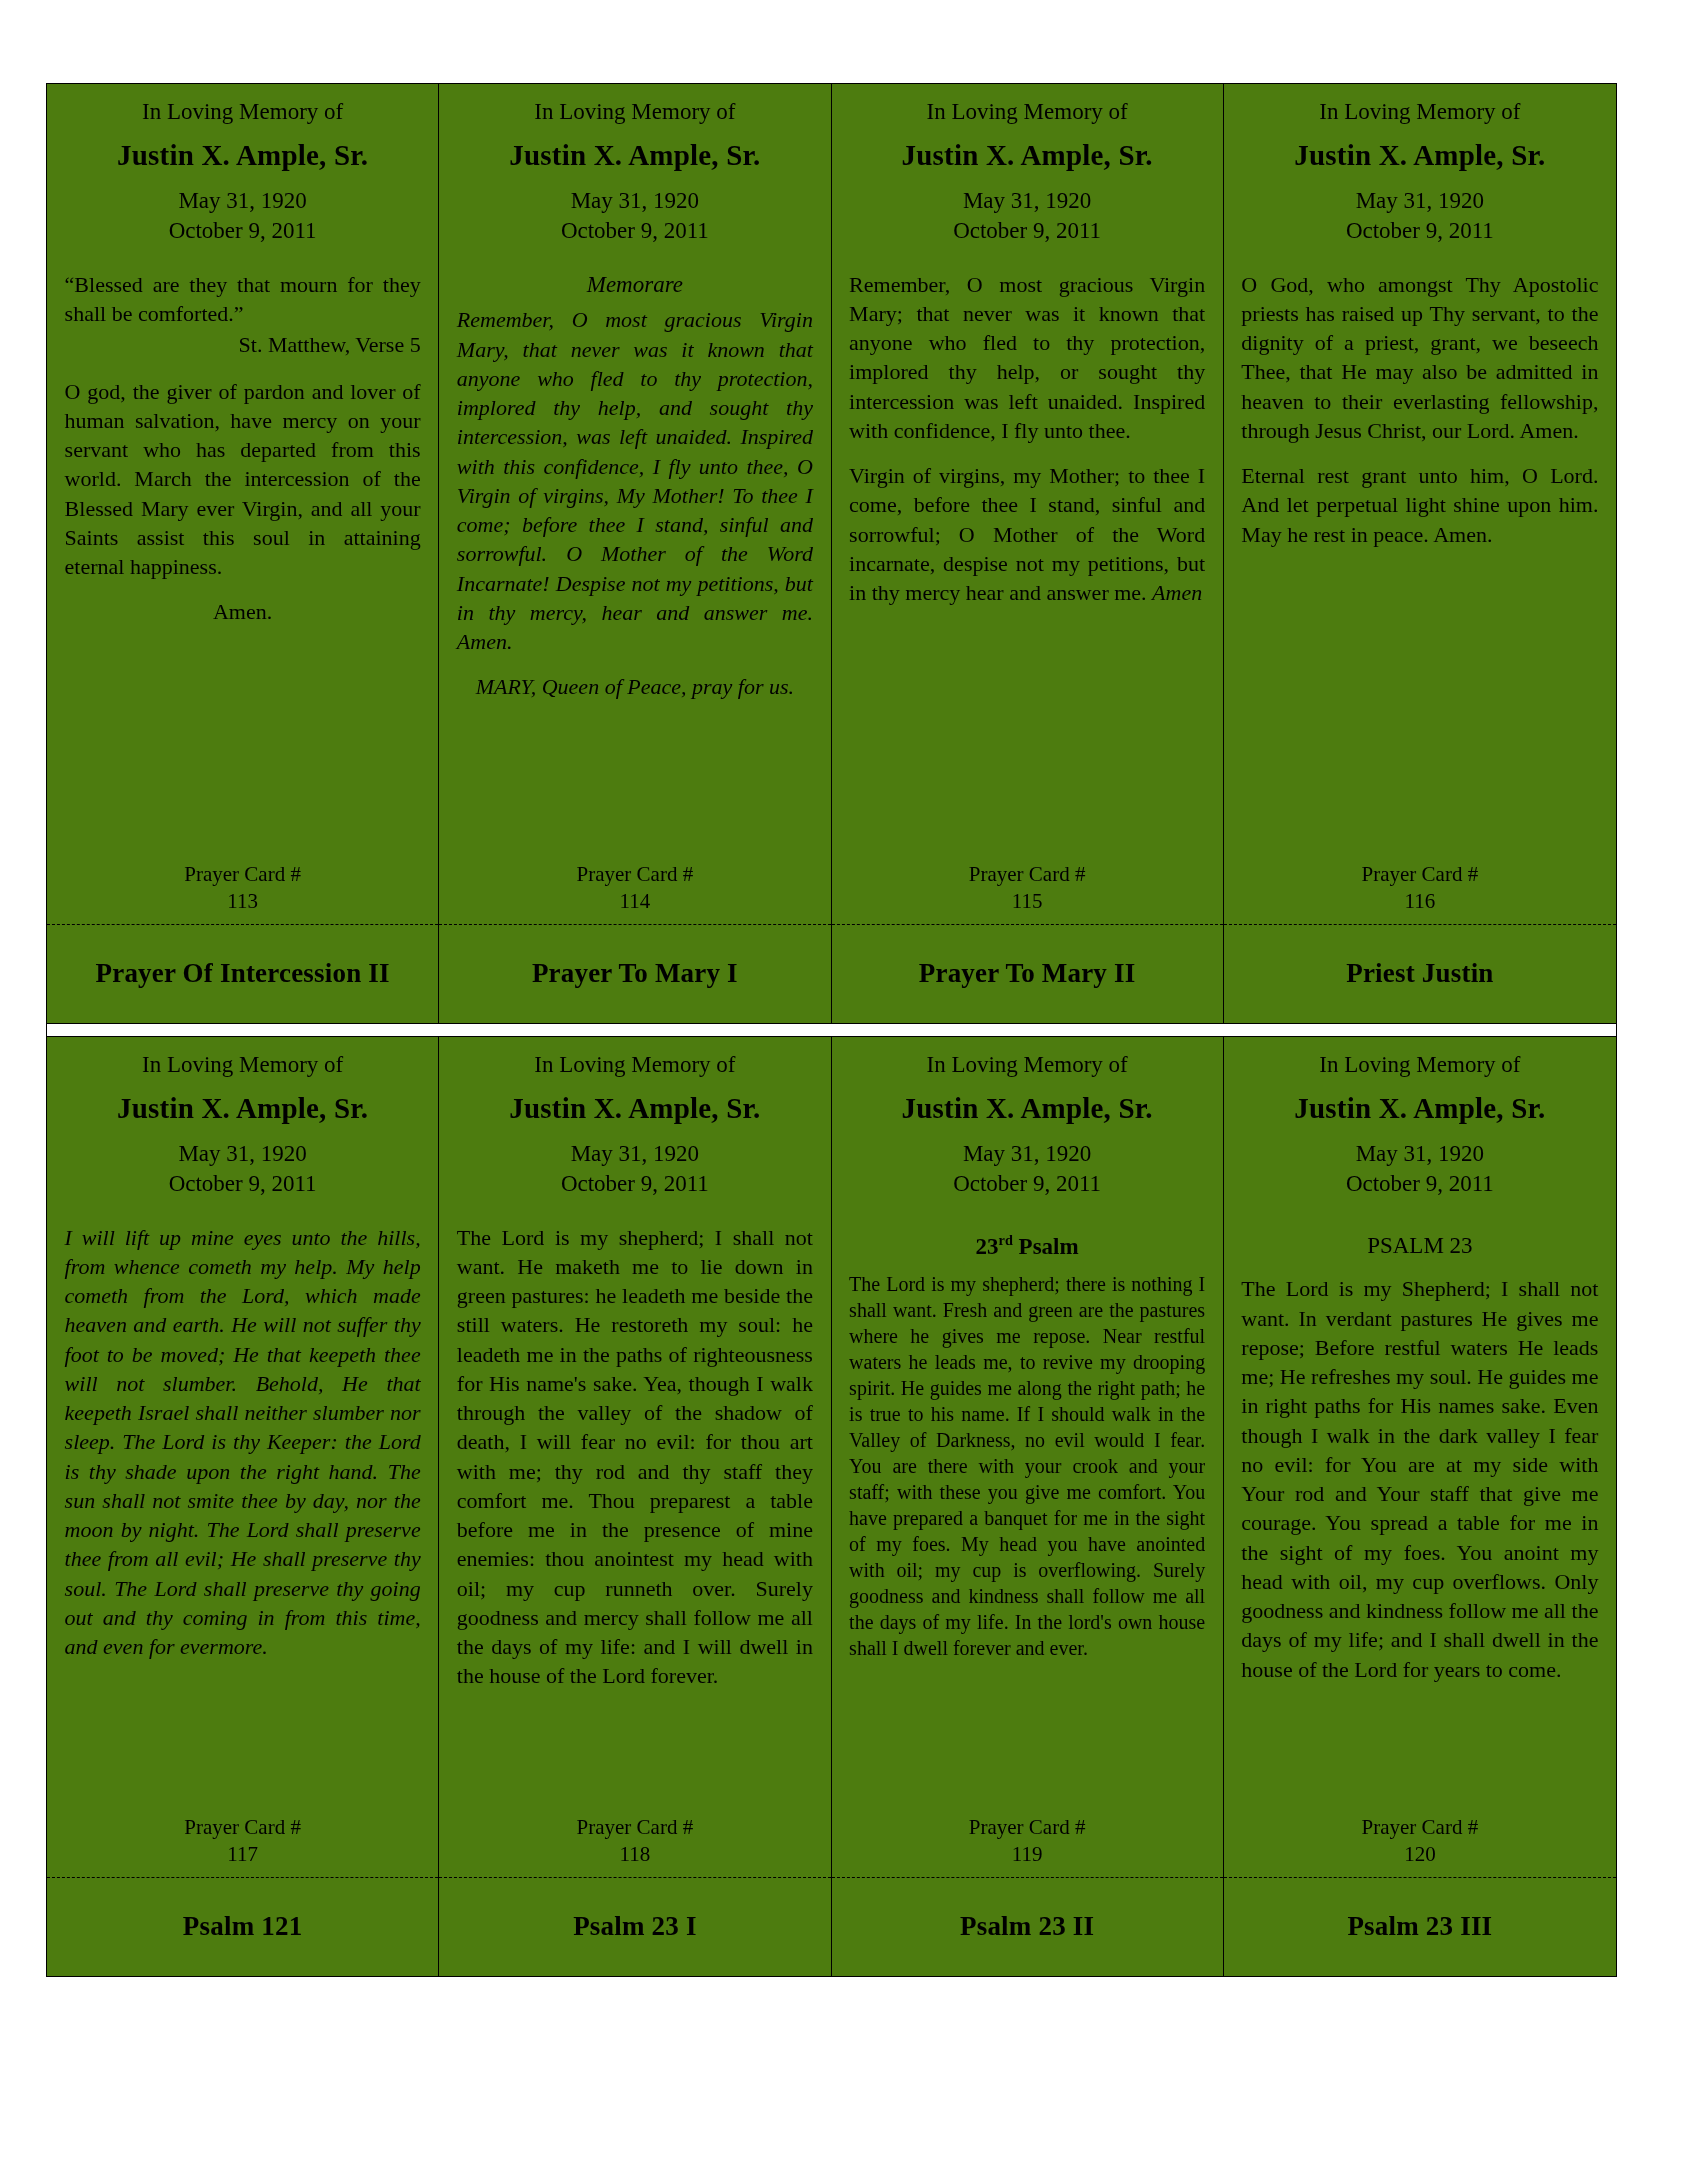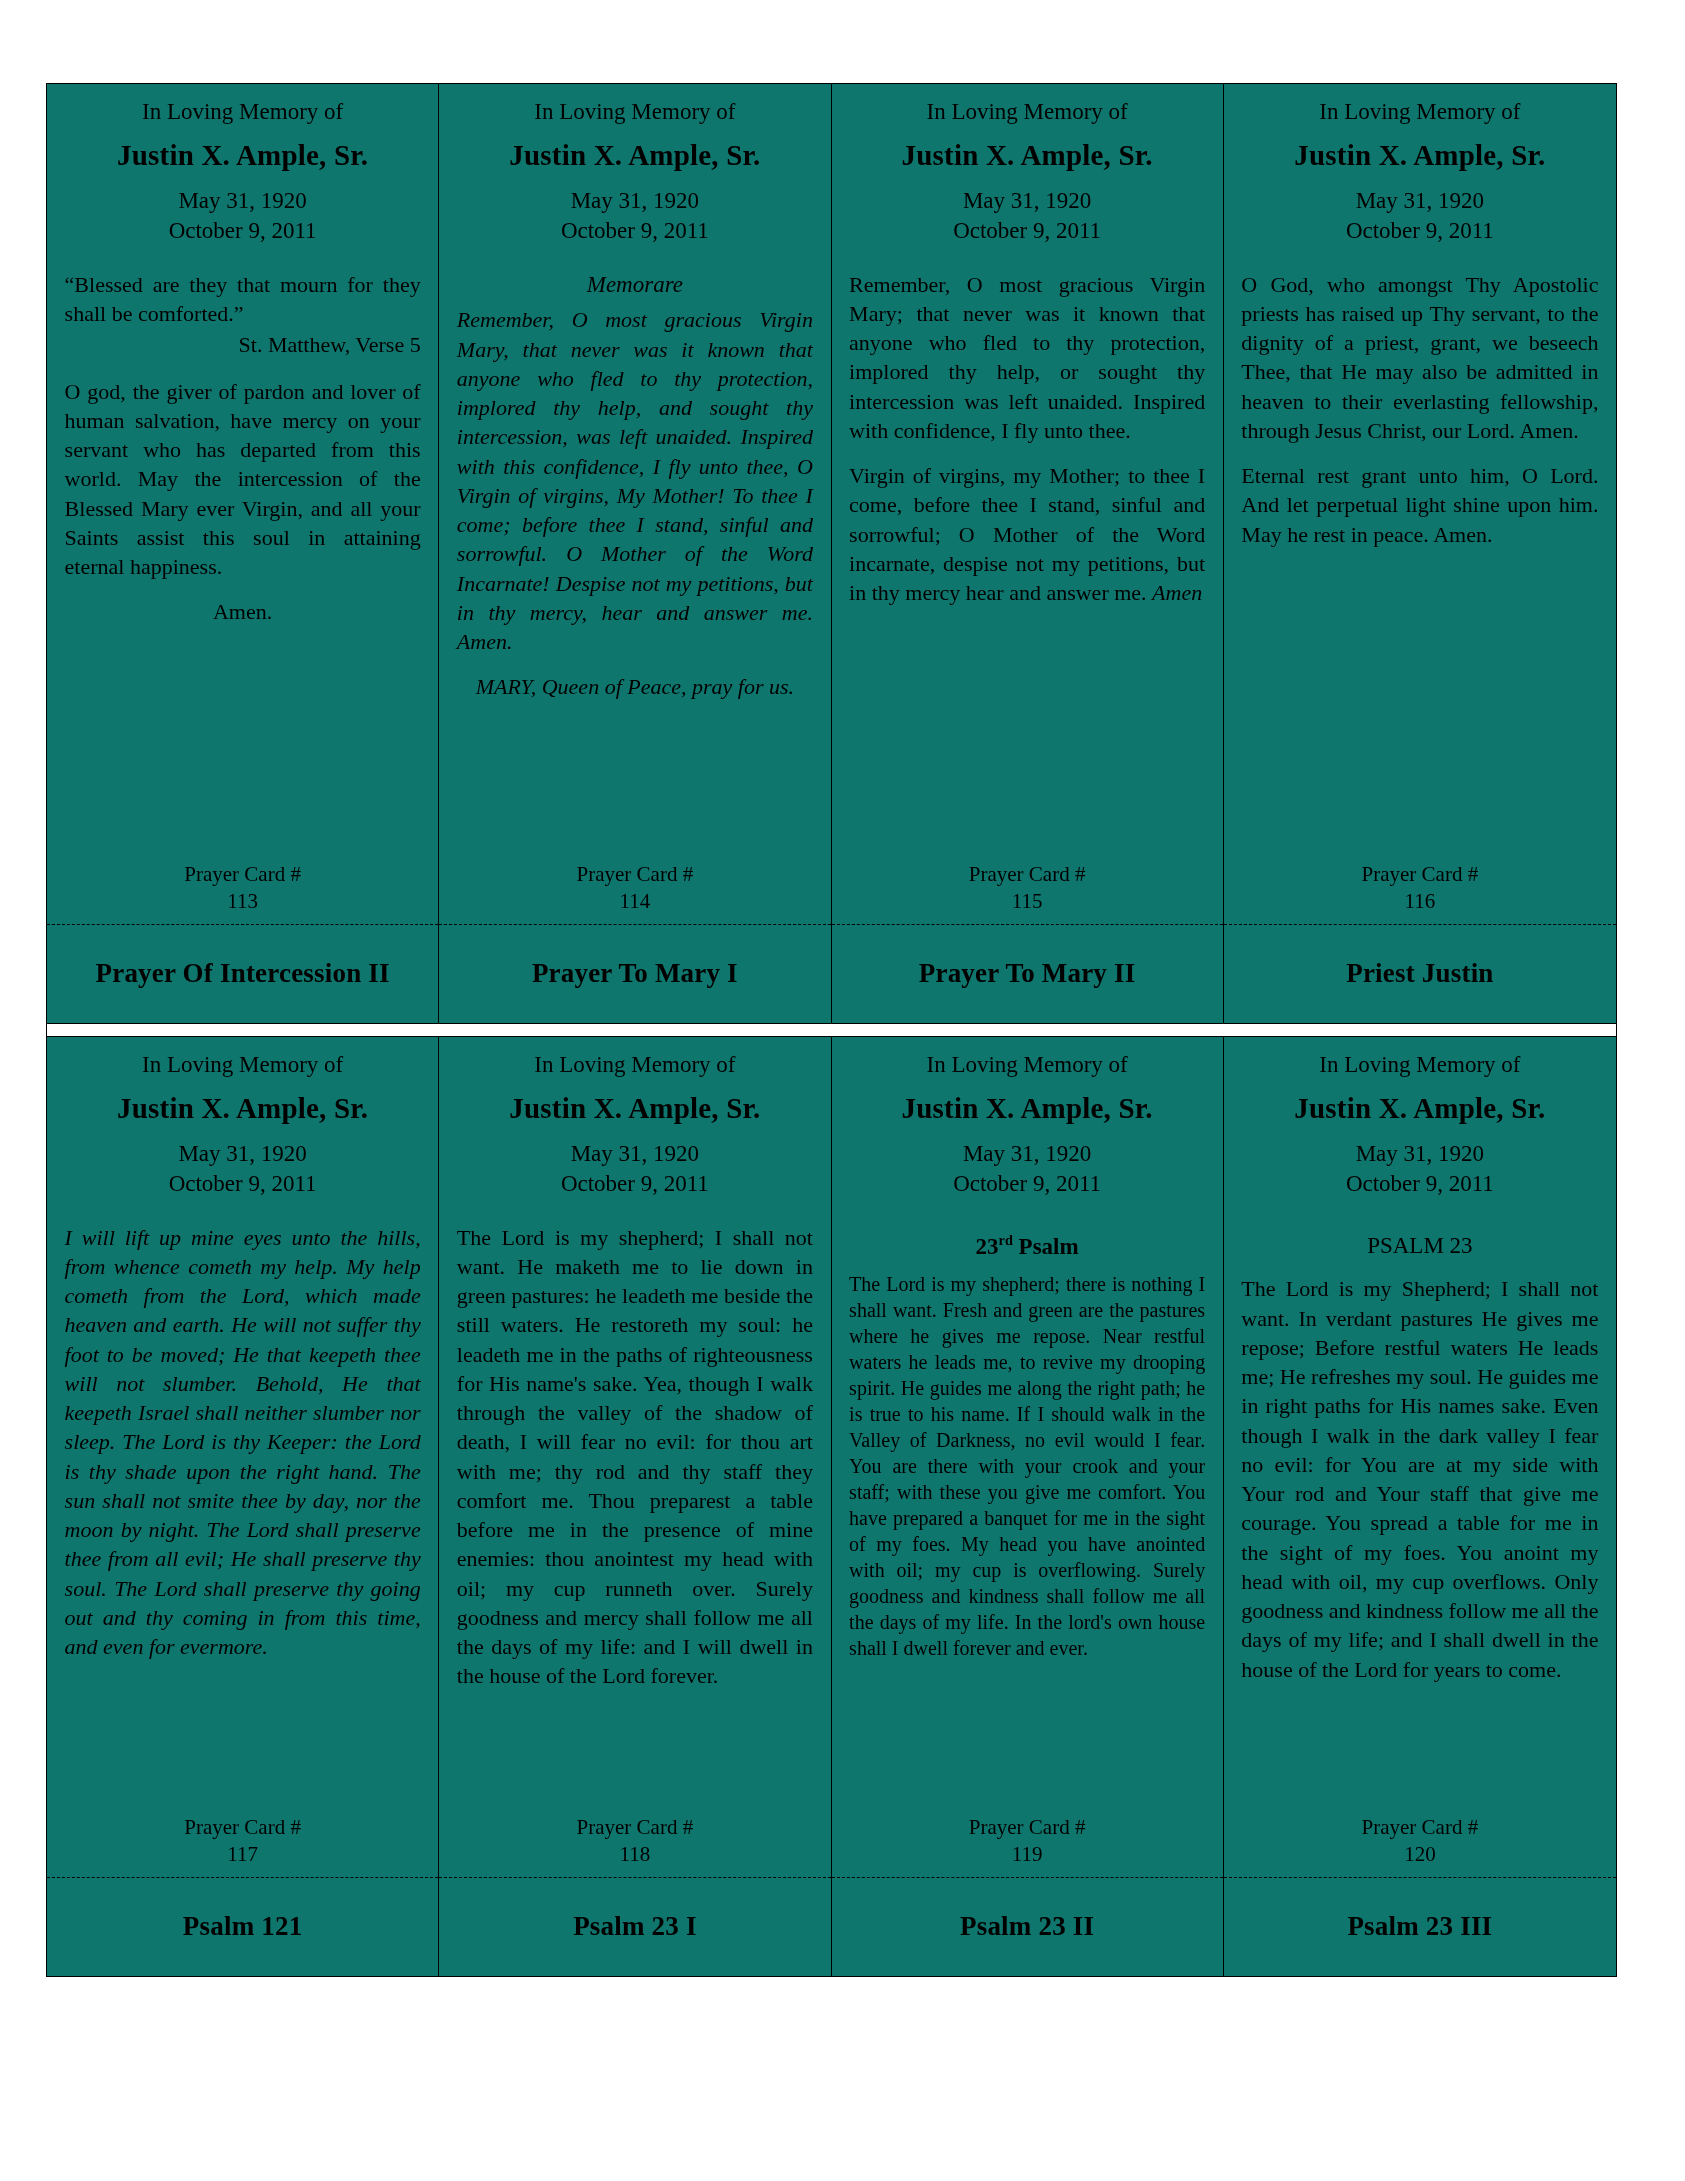--- a/index.html
+++ b/index.html
@@ -48,21 +48,21 @@
     background: #ffffff;
   }
 
   .card {
     flex: 1 1 25%;
     box-sizing: border-box;
     border-right: 1.3px solid #000;
     display: flex;
     flex-direction: column;
     min-width: 0;
-    background: #0f766e;
+    background: #4d7c0f;
   }
   .card:last-child { border-right: none; }
 
   .card-body {
     height: 772px;
     box-sizing: border-box;
     padding: 14px 17.6px 3.5px 17.6px;
     display: flex;
     flex-direction: column;
   }
@@ -169,21 +169,21 @@
         <div class="card-body">
           <div class="memorial-line">In Loving Memory of</div>
           <div class="deceased-name">Justin X. Ample, Sr.</div>
           <div class="dates">
             <div>May 31, 1920</div>
             <div>October 9, 2011</div>
           </div>
           <div class="prayer-area">
             <p class="scripture-quote">“Blessed are they that mourn for they shall be comforted.”</p>
             <p class="attribution">St. Matthew, Verse 5</p>
-            <p class="para">O god, the giver of pardon and lover of human salvation, have mercy on your servant who has departed from this world.  May the intercession of the Blessed Mary ever Virgin, and all your Saints assist this soul in attaining eternal happiness.</p>
+            <p class="para">O god, the giver of pardon and lover of human salvation, have mercy on your servant who has departed from this world.  March the intercession of the Blessed Mary ever Virgin, and all your Saints assist this soul in attaining eternal happiness.</p>
             <p class="para amen">Amen.</p>
           </div>
         </div>
         <div class="card-number-block">
           <div>Prayer Card #</div>
           <div>113</div>
         </div>
         <div class="card-title-block">
           <div class="card-title">Prayer Of Intercession II</div>
         </div>

